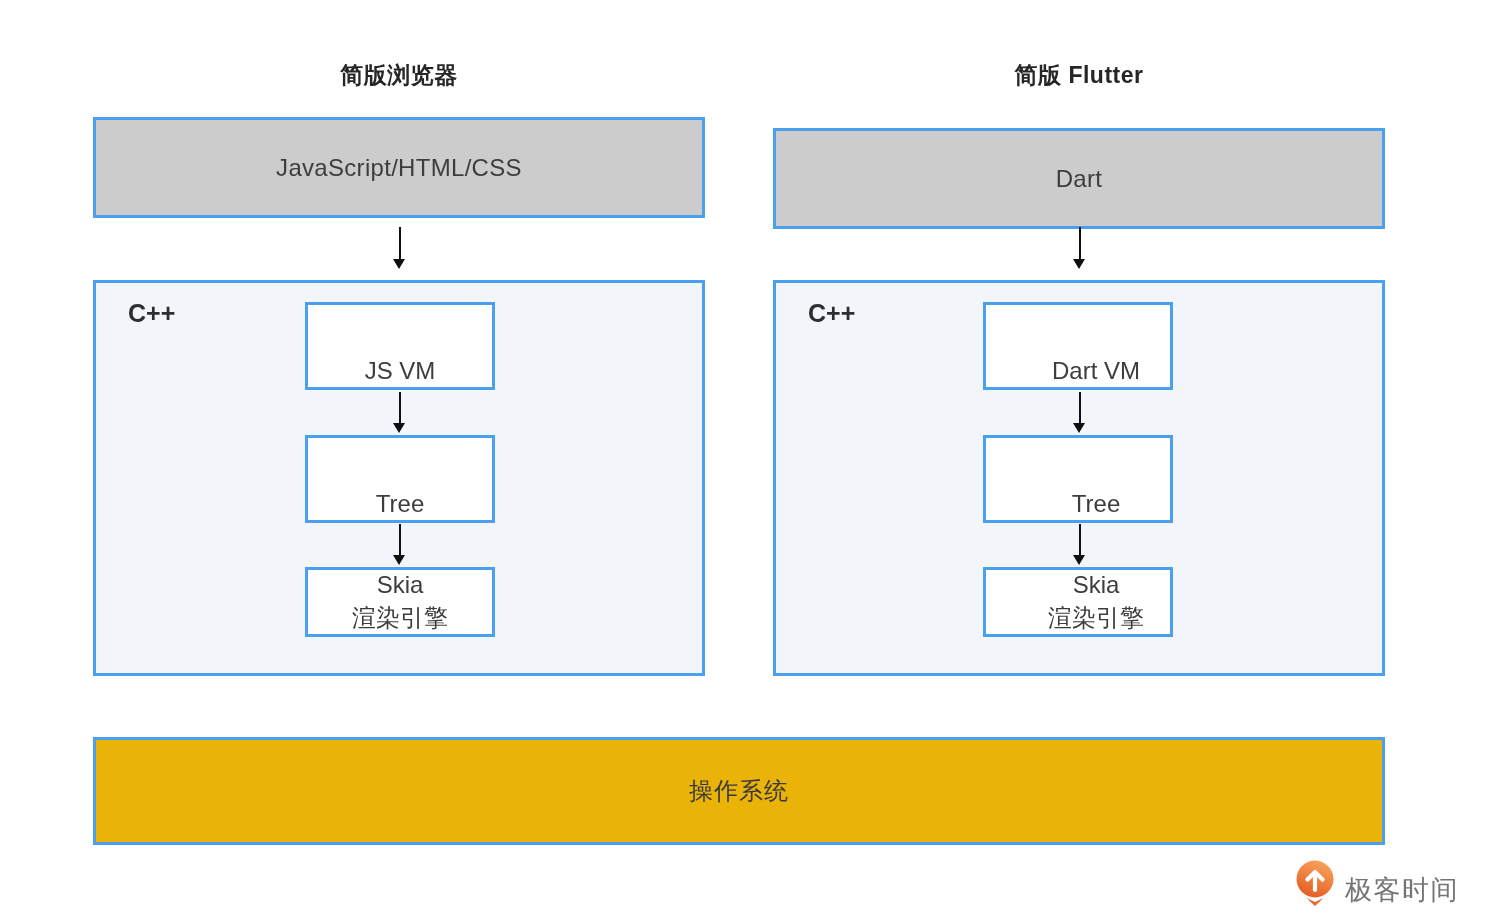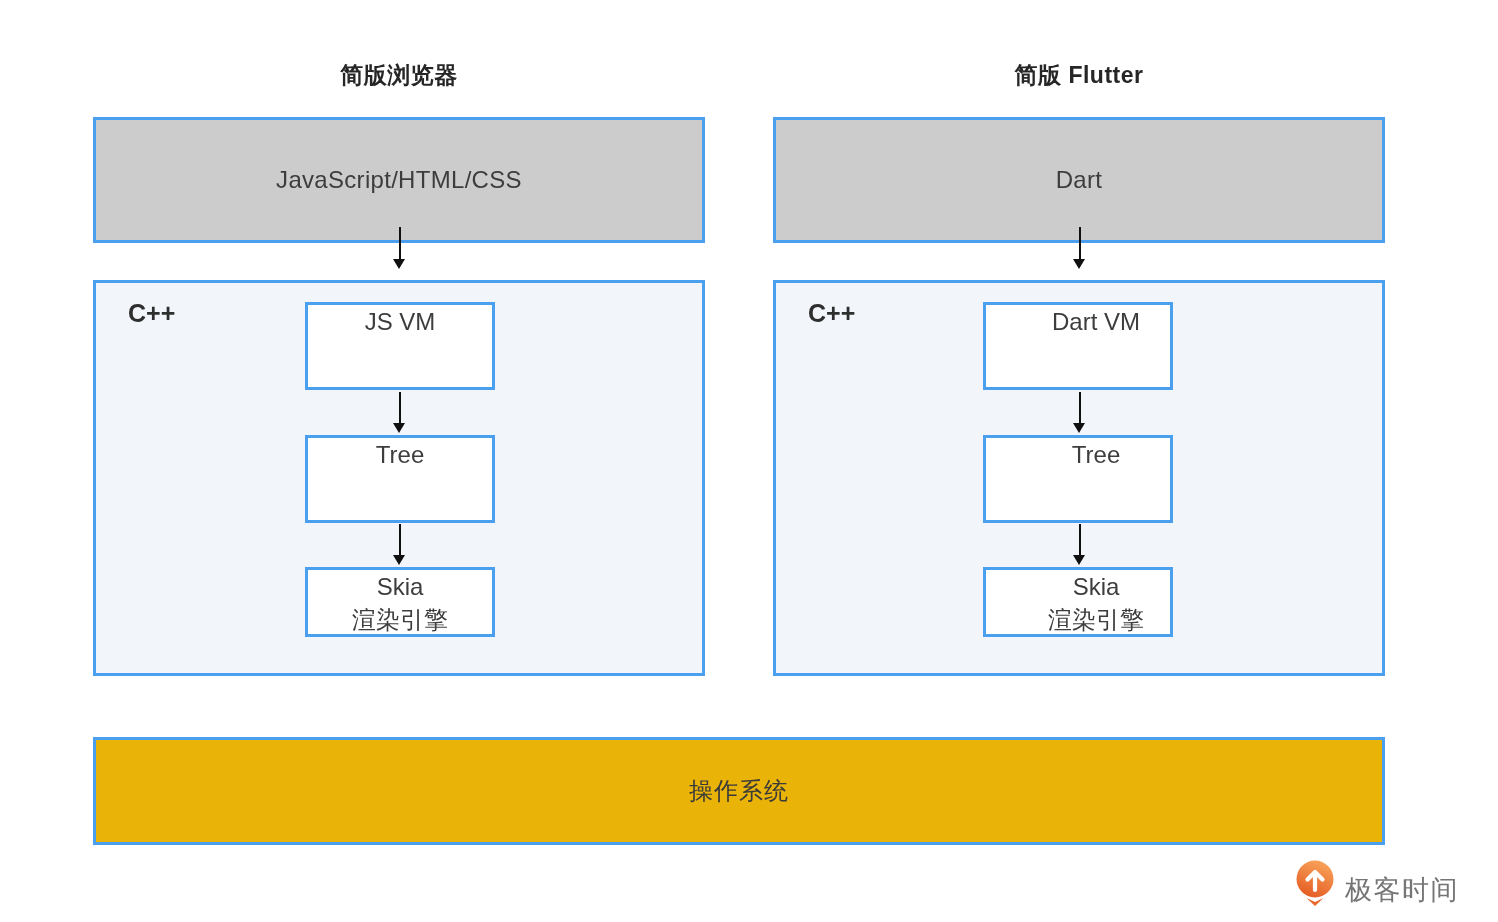--- a/index.html
+++ b/index.html
@@ -24,29 +24,29 @@
     font-size: 23px; font-weight: 700;
     color: #262626;
     letter-spacing: 0.5px;
   }
   .col-title.left  { left: 93px;  top: 60px; }
   .col-title.right { left: 773px; top: 60px; }
 
   
   .top-box {
     position: absolute;
-    width: 612px; height: 126px;
+    width: 612px; height: 101px;
     background: #cccccc;
     border: 3px solid #4aa0ee;
     display: flex; align-items: center; justify-content: center;
     font-size: 24px; color: #3d3d3d;
     letter-spacing: 0.3px;
   }
   .top-box.left  { left: 93px;  top: 117px; }
-  .top-box.right { left: 773px; top: 117px; text-align: center; }
+  .top-box.right { left: 773px; top: 128px; text-align: center; }
 
   
   .cpp-box {
     position: absolute;
     width: 612px; height: 396px;
     background: #f2f6fb;
     border: 3px solid #4aa0ee;
   }
   .cpp-box.left  { left: 93px;  top: 280px; }
   .cpp-box.right { left: 773px; top: 280px; }
@@ -55,21 +55,21 @@
     font-size: 25px; font-weight: 600; color: #2e2e2e;
   }
 
   
   .node {
     position: absolute;
     width: 190px;
     background: #ffffff;
     border: 3px solid #4aa0ee;
     display: flex; flex-direction: column;
-    align-items: center; justify-content: flex-start;
+    align-items: center; justify-content: flex-end;
     font-size: 24px; color: #3d3d3d;
     line-height: 1.38;
     text-align: center;
   }
   .lcol { left: 305px; }
   .rcol { left: 983px; padding-left: 36px; }
   .row1 { top: 302px; height: 88px; }
   .row2 { top: 435px; height: 88px; }
   .row3 { top: 567px; height: 70px; }
 

